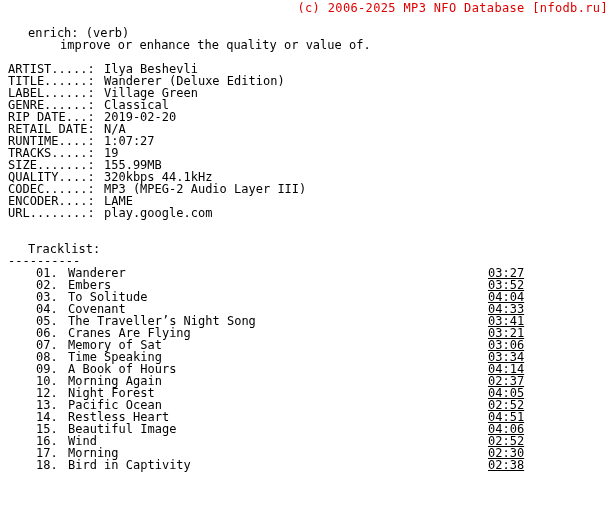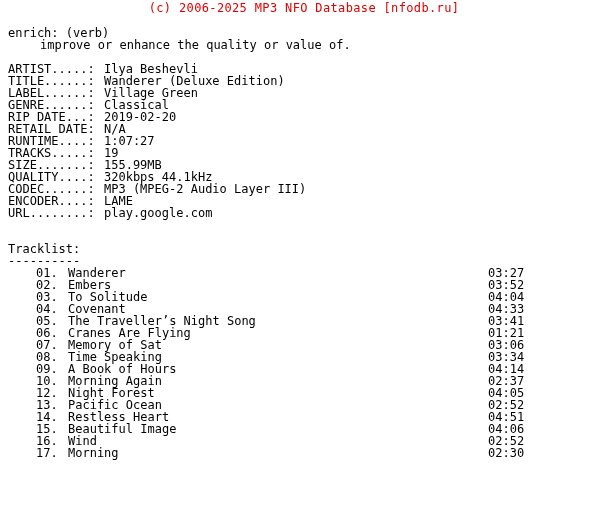--- a/index.html
+++ b/index.html
@@ -23,38 +23,39 @@
     position: relative;
     width: 608px;
     height: 528px;
   }
   
   .banner {
     position: absolute;
     top: 2px;
     left: 0;
     width: 608px;
-    text-align: center;
+    text-align: right;
     color: #e00000;
     font-size: 12px;
     line-height: 12px;
     letter-spacing: 0.35px;
     white-space: pre;
   }
   .body-block {
     position: absolute;
     top: 27px;
     left: 8px;
     width: 592px;
   }
   .line {
     white-space: pre;
     height: 12px;
     line-height: 12px;
     font-size: 12px;
+    margin-left: 20px;
   }
   .indent {
     padding-left: 32px;
   }
   
   .meta {
     margin-top: 12px;
   }
   .meta-row {
     white-space: pre;
@@ -88,20 +89,21 @@
     margin-left: 28px;
   }
   .track-title {
     white-space: pre;
   }
   .track-time {
     position: absolute;
     left: 480px;
     top: 0;
     white-space: pre;
+    text-decoration: underline;
   }
   .rule {
     white-space: pre;
     height: 12px;
     line-height: 12px;
   }
 </style>
 </head>
 <body>
 
@@ -133,28 +135,29 @@
 
     <div class="tracklist-head">
       <div class="line">Tracklist:</div>
       <div class="rule">----------</div>
       <div>
           <div class="track-row"><span class="track-num">01.</span><span class="track-title">Wanderer</span><span class="track-time">03:27</span></div>
           <div class="track-row"><span class="track-num">02.</span><span class="track-title">Embers</span><span class="track-time">03:52</span></div>
           <div class="track-row"><span class="track-num">03.</span><span class="track-title">To Solitude</span><span class="track-time">04:04</span></div>
           <div class="track-row"><span class="track-num">04.</span><span class="track-title">Covenant</span><span class="track-time">04:33</span></div>
           <div class="track-row"><span class="track-num">05.</span><span class="track-title">The Traveller’s Night Song</span><span class="track-time">03:41</span></div>
-          <div class="track-row"><span class="track-num">06.</span><span class="track-title">Cranes Are Flying</span><span class="track-time">01:21</span></div>
+          <div class="track-row"><span class="track-num">06.</span><span class="track-title">Cranes Are Flying</span><span class="track-time">03:21</span></div>
           <div class="track-row"><span class="track-num">07.</span><span class="track-title">Memory of Sat</span><span class="track-time">03:06</span></div>
           <div class="track-row"><span class="track-num">08.</span><span class="track-title">Time Speaking</span><span class="track-time">03:34</span></div>
           <div class="track-row"><span class="track-num">09.</span><span class="track-title">A Book of Hours</span><span class="track-time">04:14</span></div>
           <div class="track-row"><span class="track-num">10.</span><span class="track-title">Morning Again</span><span class="track-time">02:37</span></div>
           <div class="track-row"><span class="track-num">12.</span><span class="track-title">Night Forest</span><span class="track-time">04:05</span></div>
           <div class="track-row"><span class="track-num">13.</span><span class="track-title">Pacific Ocean</span><span class="track-time">02:52</span></div>
           <div class="track-row"><span class="track-num">14.</span><span class="track-title">Restless Heart</span><span class="track-time">04:51</span></div>
           <div class="track-row"><span class="track-num">15.</span><span class="track-title">Beautiful Image</span><span class="track-time">04:06</span></div>
           <div class="track-row"><span class="track-num">16.</span><span class="track-title">Wind</span><span class="track-time">02:52</span></div>
           <div class="track-row"><span class="track-num">17.</span><span class="track-title">Morning</span><span class="track-time">02:30</span></div>
+          <div class="track-row"><span class="track-num">18.</span><span class="track-title">Bird in Captivity</span><span class="track-time">02:38</span></div>
         </div>
     </div>
 
   </div>
 </div>
 
 </body></html>

